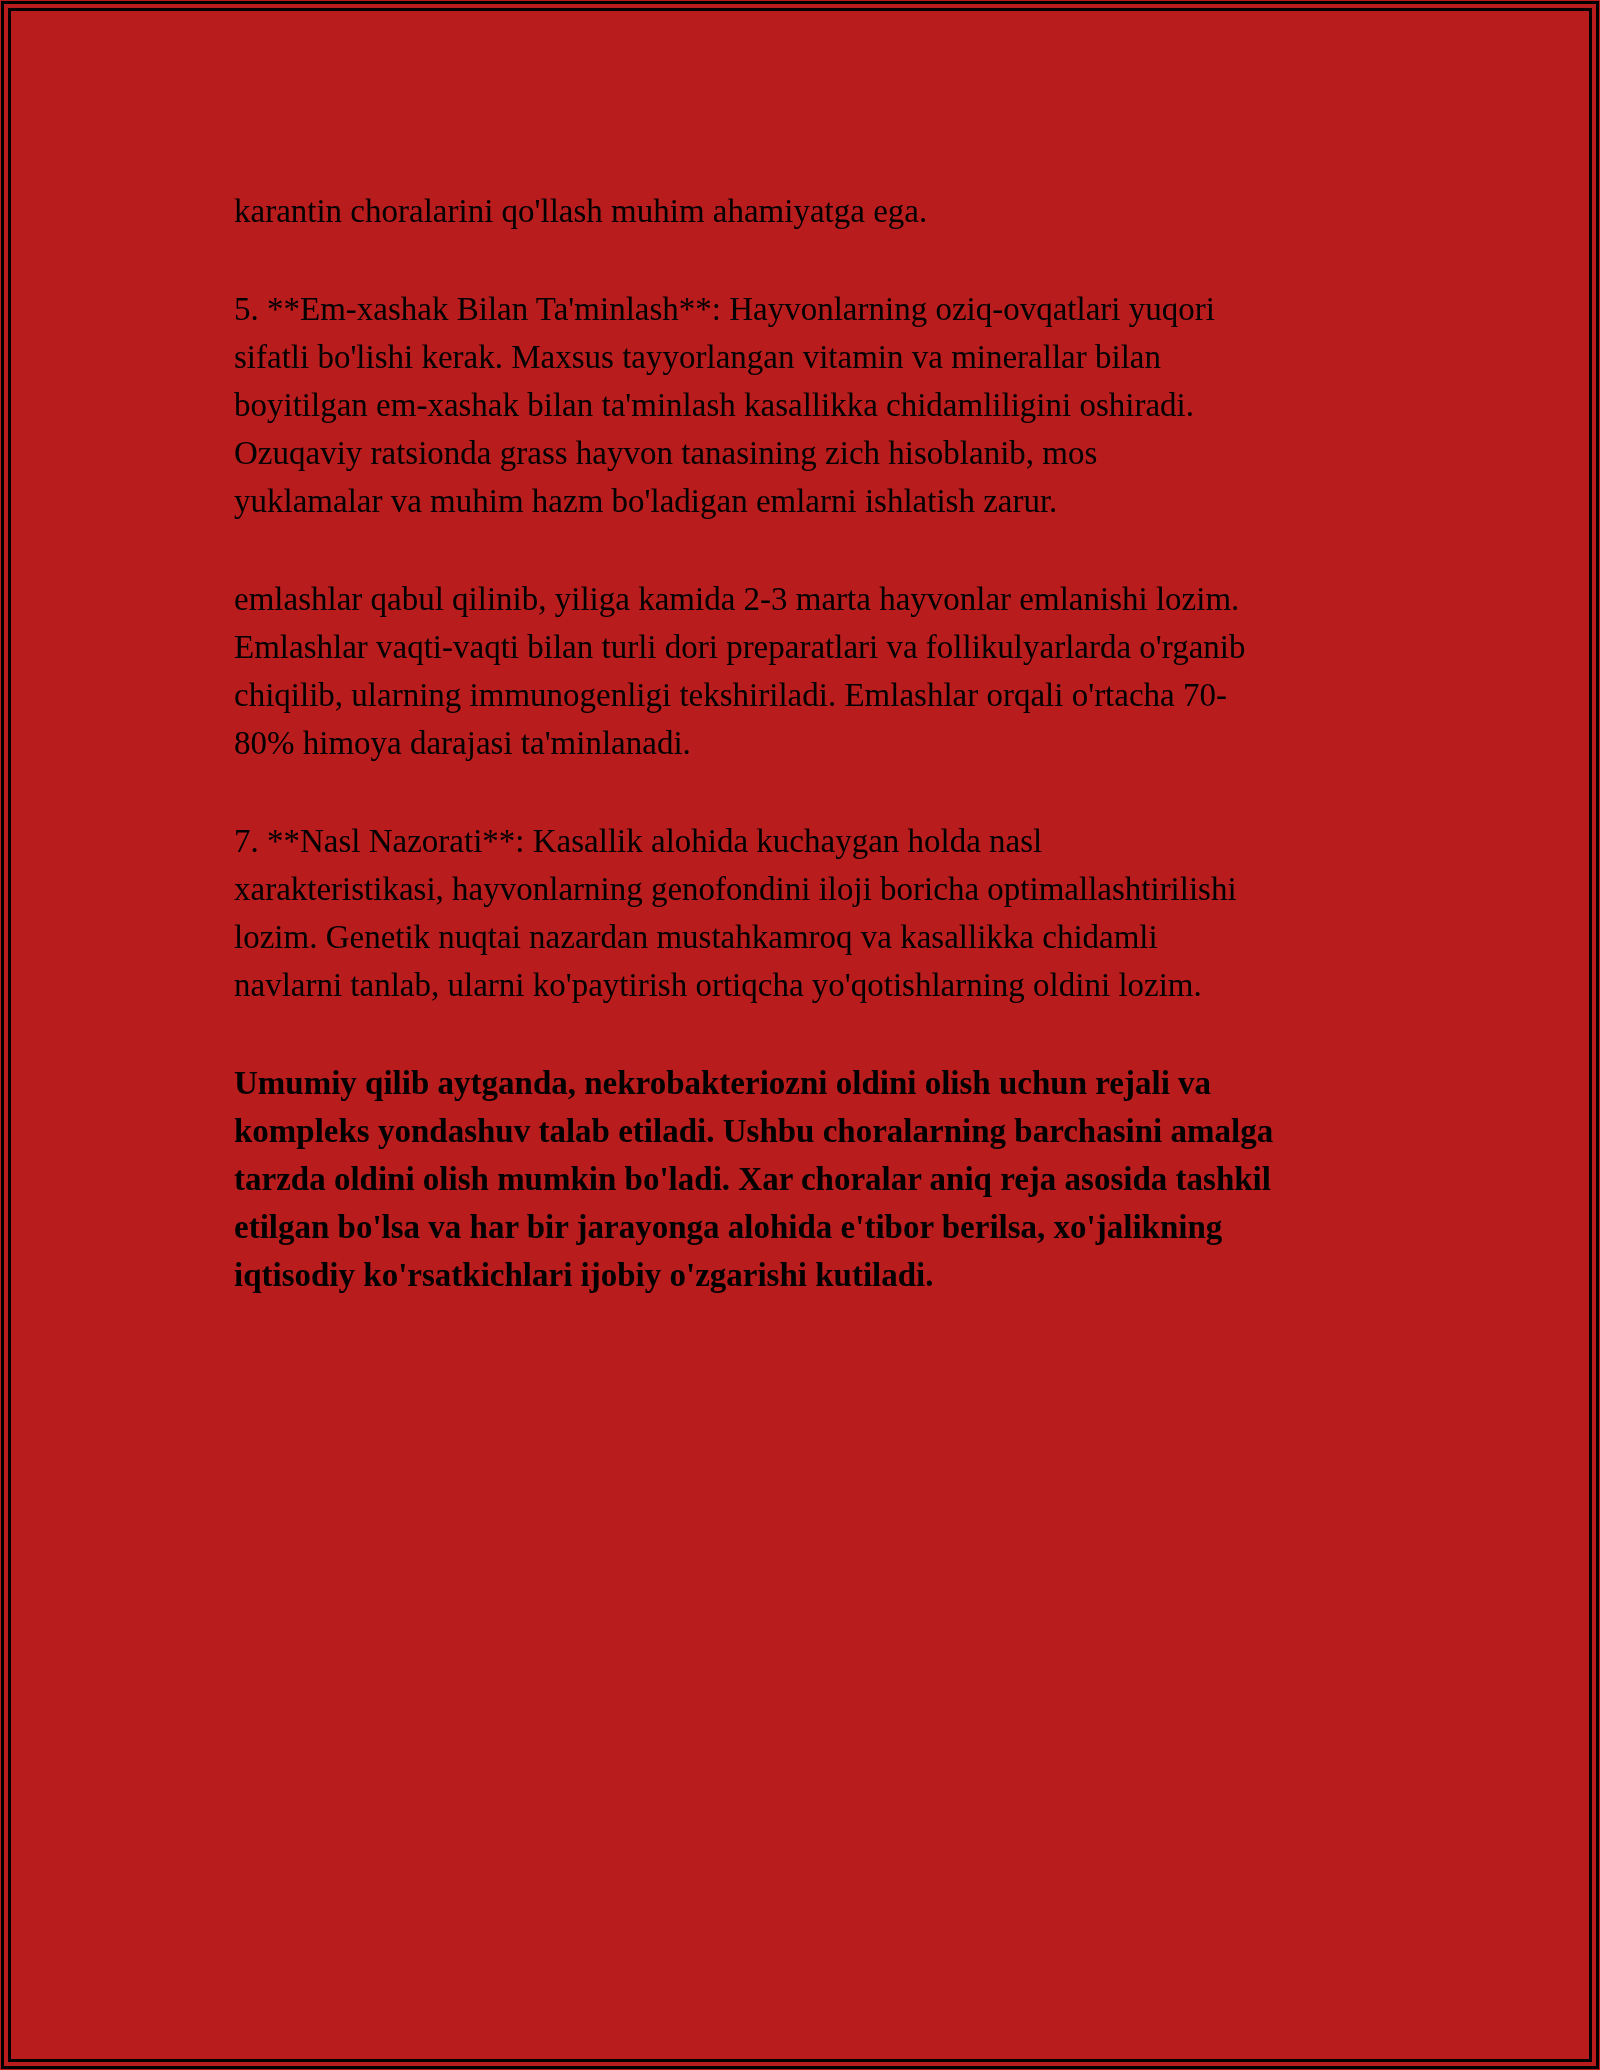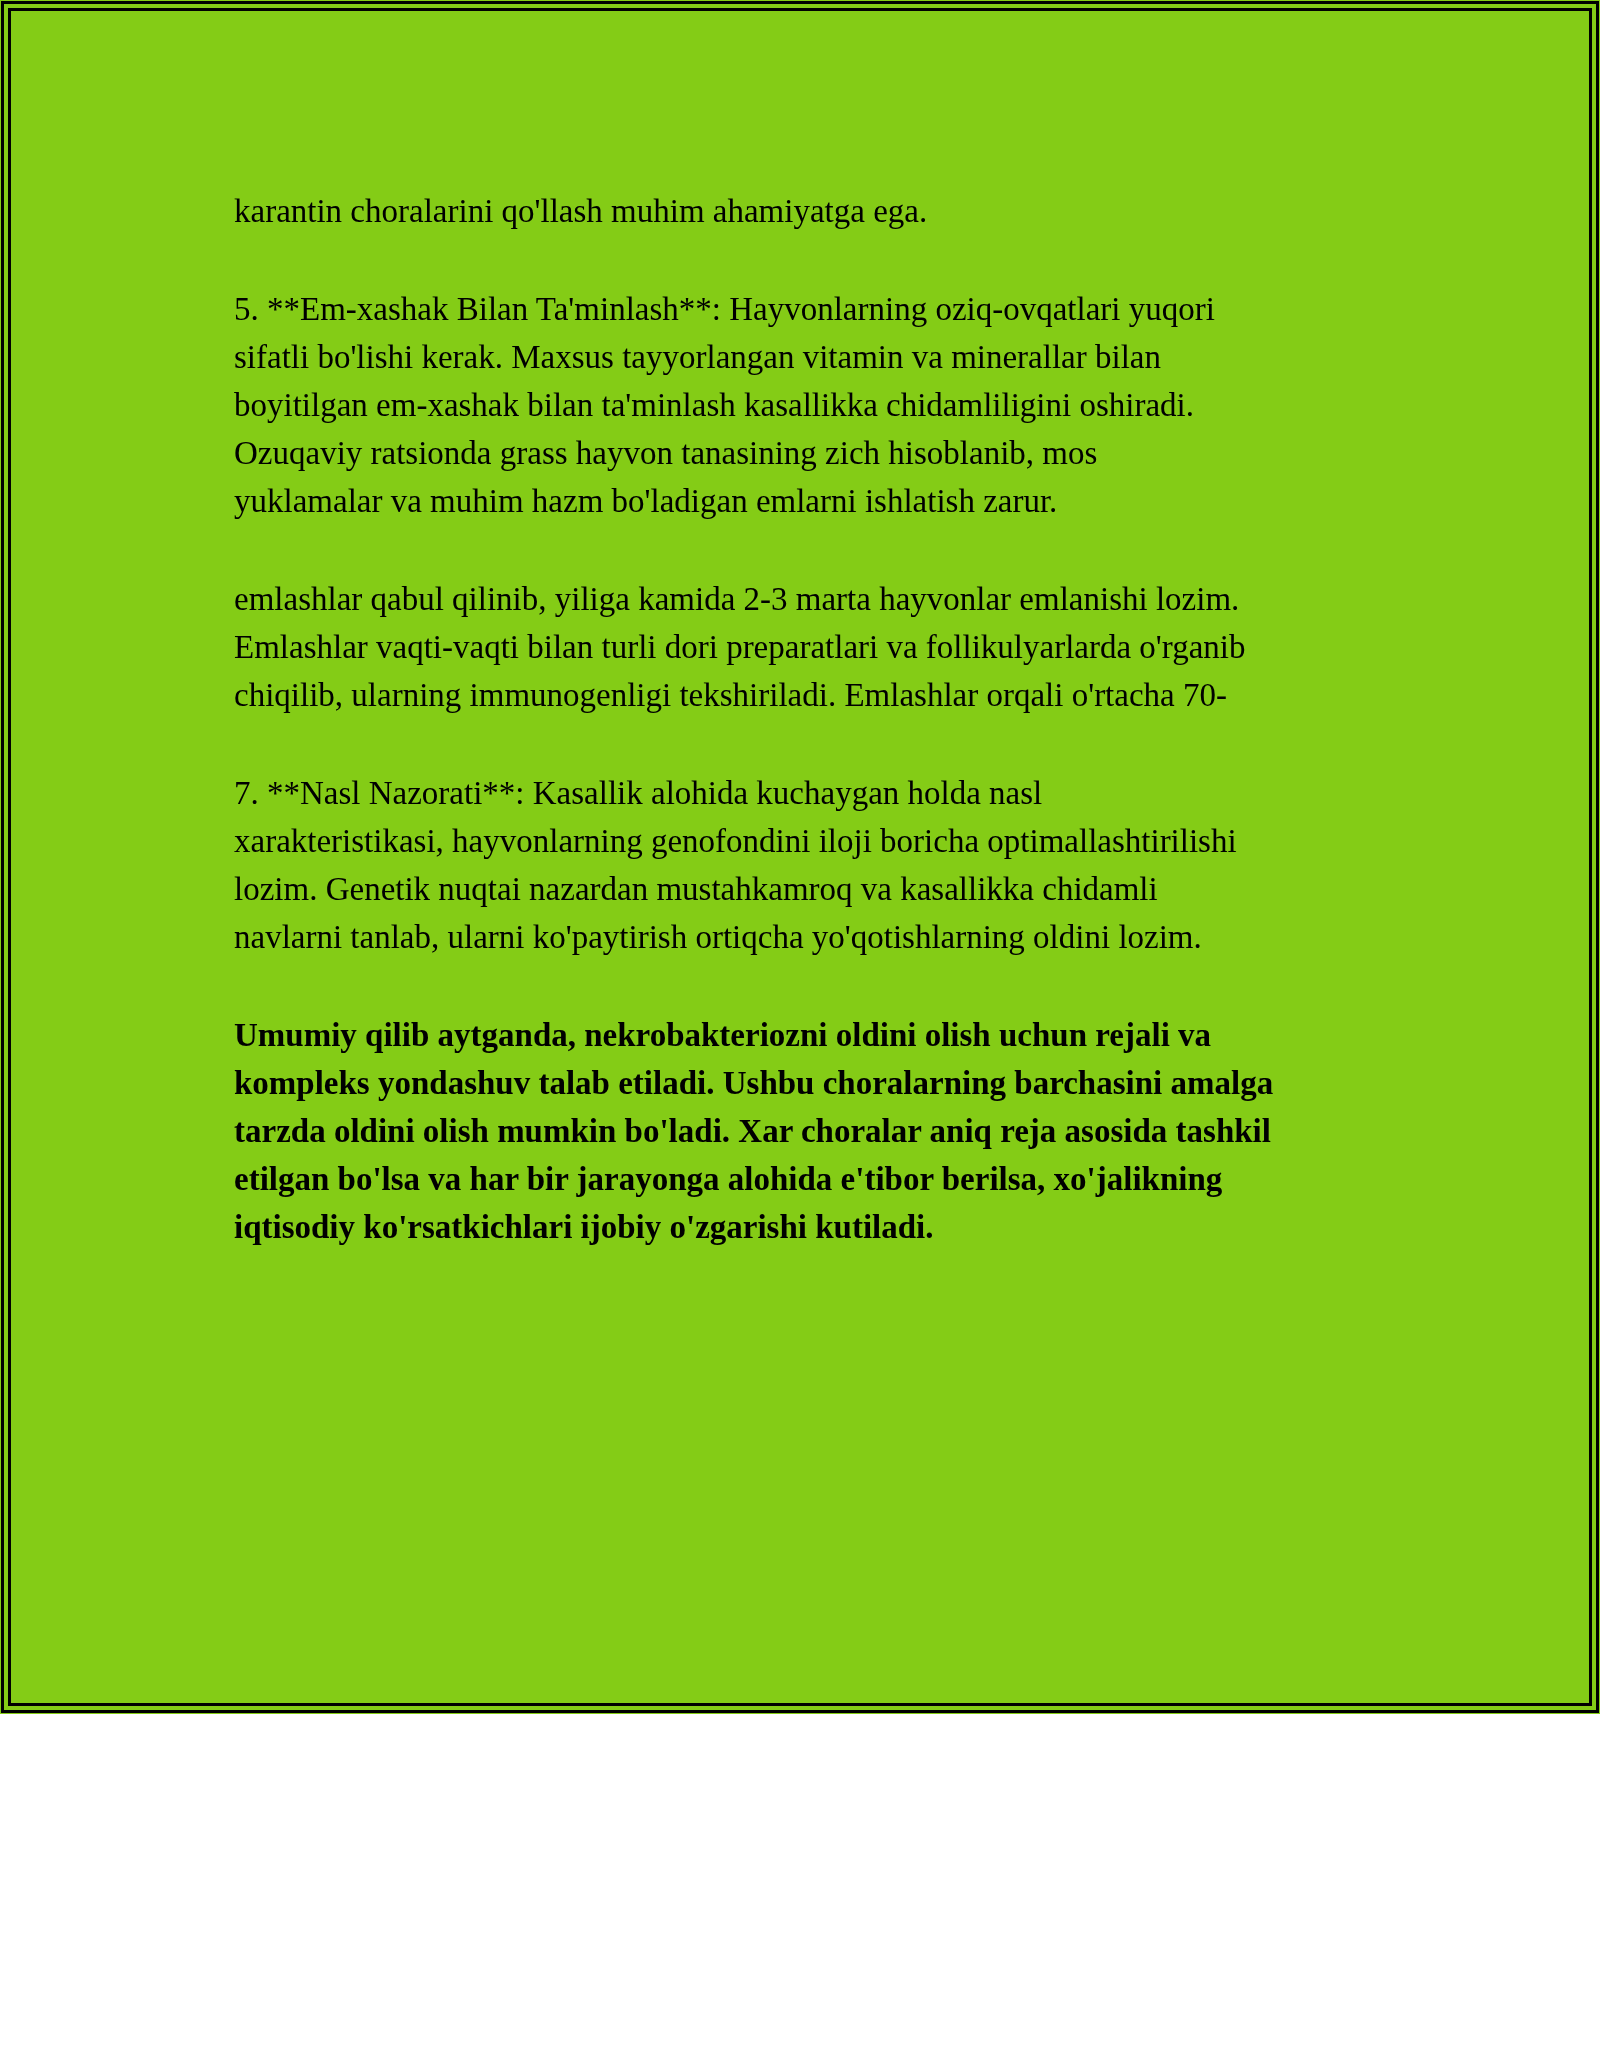--- a/index.html
+++ b/index.html
@@ -3,22 +3,22 @@
 <meta charset="utf-8">
 <style>
   html, body {
     margin: 0;
     padding: 0;
     background: #ffffff;
   }
   .page {
     position: relative;
     width: 1600px;
-    height: 1714px;
-    background: #84cc16;
+    height: 2070px;
+    background: #b91c1c;
     overflow: hidden;
     font-family: "Liberation Serif", "DejaVu Serif", serif;
   }
   .outer-frame {
     position: absolute;
     top: 1px; left: 1px; right: 1px; bottom: 1px;
     border: 3px solid #000000;
     pointer-events: none;
   }
   .inner-frame {
@@ -65,20 +65,21 @@
       <div class="line">sifatli bo'lishi kerak. Maxsus tayyorlangan vitamin va minerallar bilan</div>
       <div class="line">boyitilgan em-xashak bilan ta'minlash kasallikka chidamliligini oshiradi.</div>
       <div class="line">Ozuqaviy ratsionda grass hayvon tanasining zich hisoblanib, mos</div>
       <div class="line">yuklamalar va muhim hazm bo'ladigan emlarni ishlatish zarur.</div>
     </div>
 
     <div class="para">
       <div class="line">emlashlar qabul qilinib, yiliga kamida 2-3 marta hayvonlar emlanishi lozim.</div>
       <div class="line">Emlashlar vaqti-vaqti bilan turli dori preparatlari va follikulyarlarda o'rganib</div>
       <div class="line">chiqilib, ularning immunogenligi tekshiriladi. Emlashlar orqali o'rtacha 70-</div>
+      <div class="line">80% himoya darajasi ta'minlanadi.</div>
     </div>
 
     <div class="para">
       <div class="line">7. **Nasl Nazorati**: Kasallik alohida kuchaygan holda nasl</div>
       <div class="line">xarakteristikasi, hayvonlarning genofondini iloji boricha optimallashtirilishi</div>
       <div class="line">lozim. Genetik nuqtai nazardan mustahkamroq va kasallikka chidamli</div>
       <div class="line">navlarni tanlab, ularni ko'paytirish ortiqcha yo'qotishlarning oldini lozim.</div>
     </div>
 
     <div class="para">

